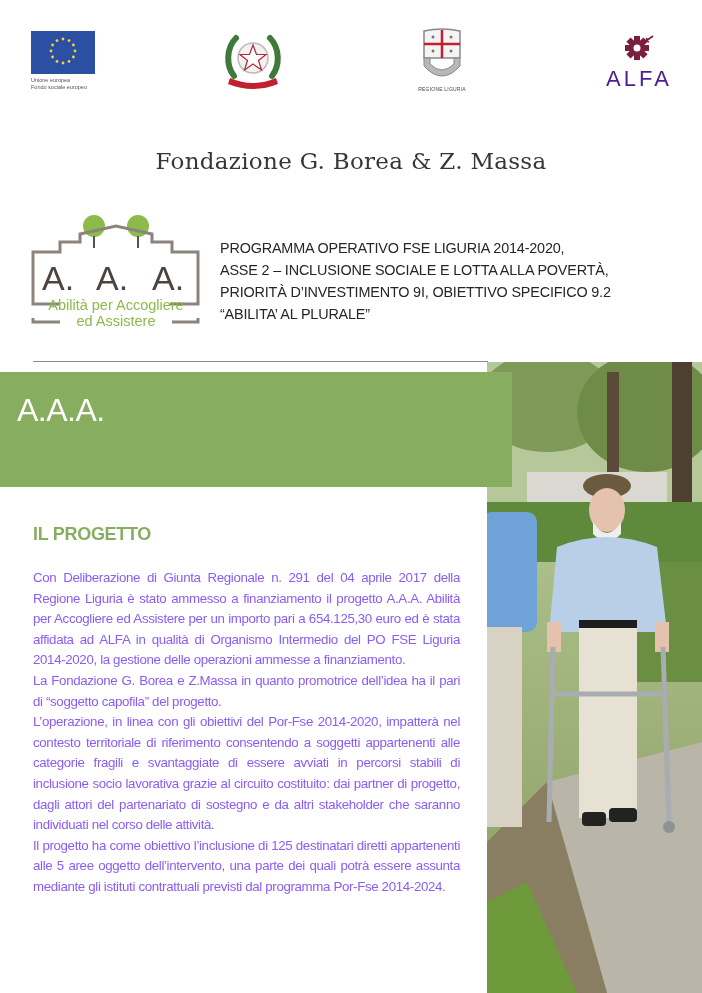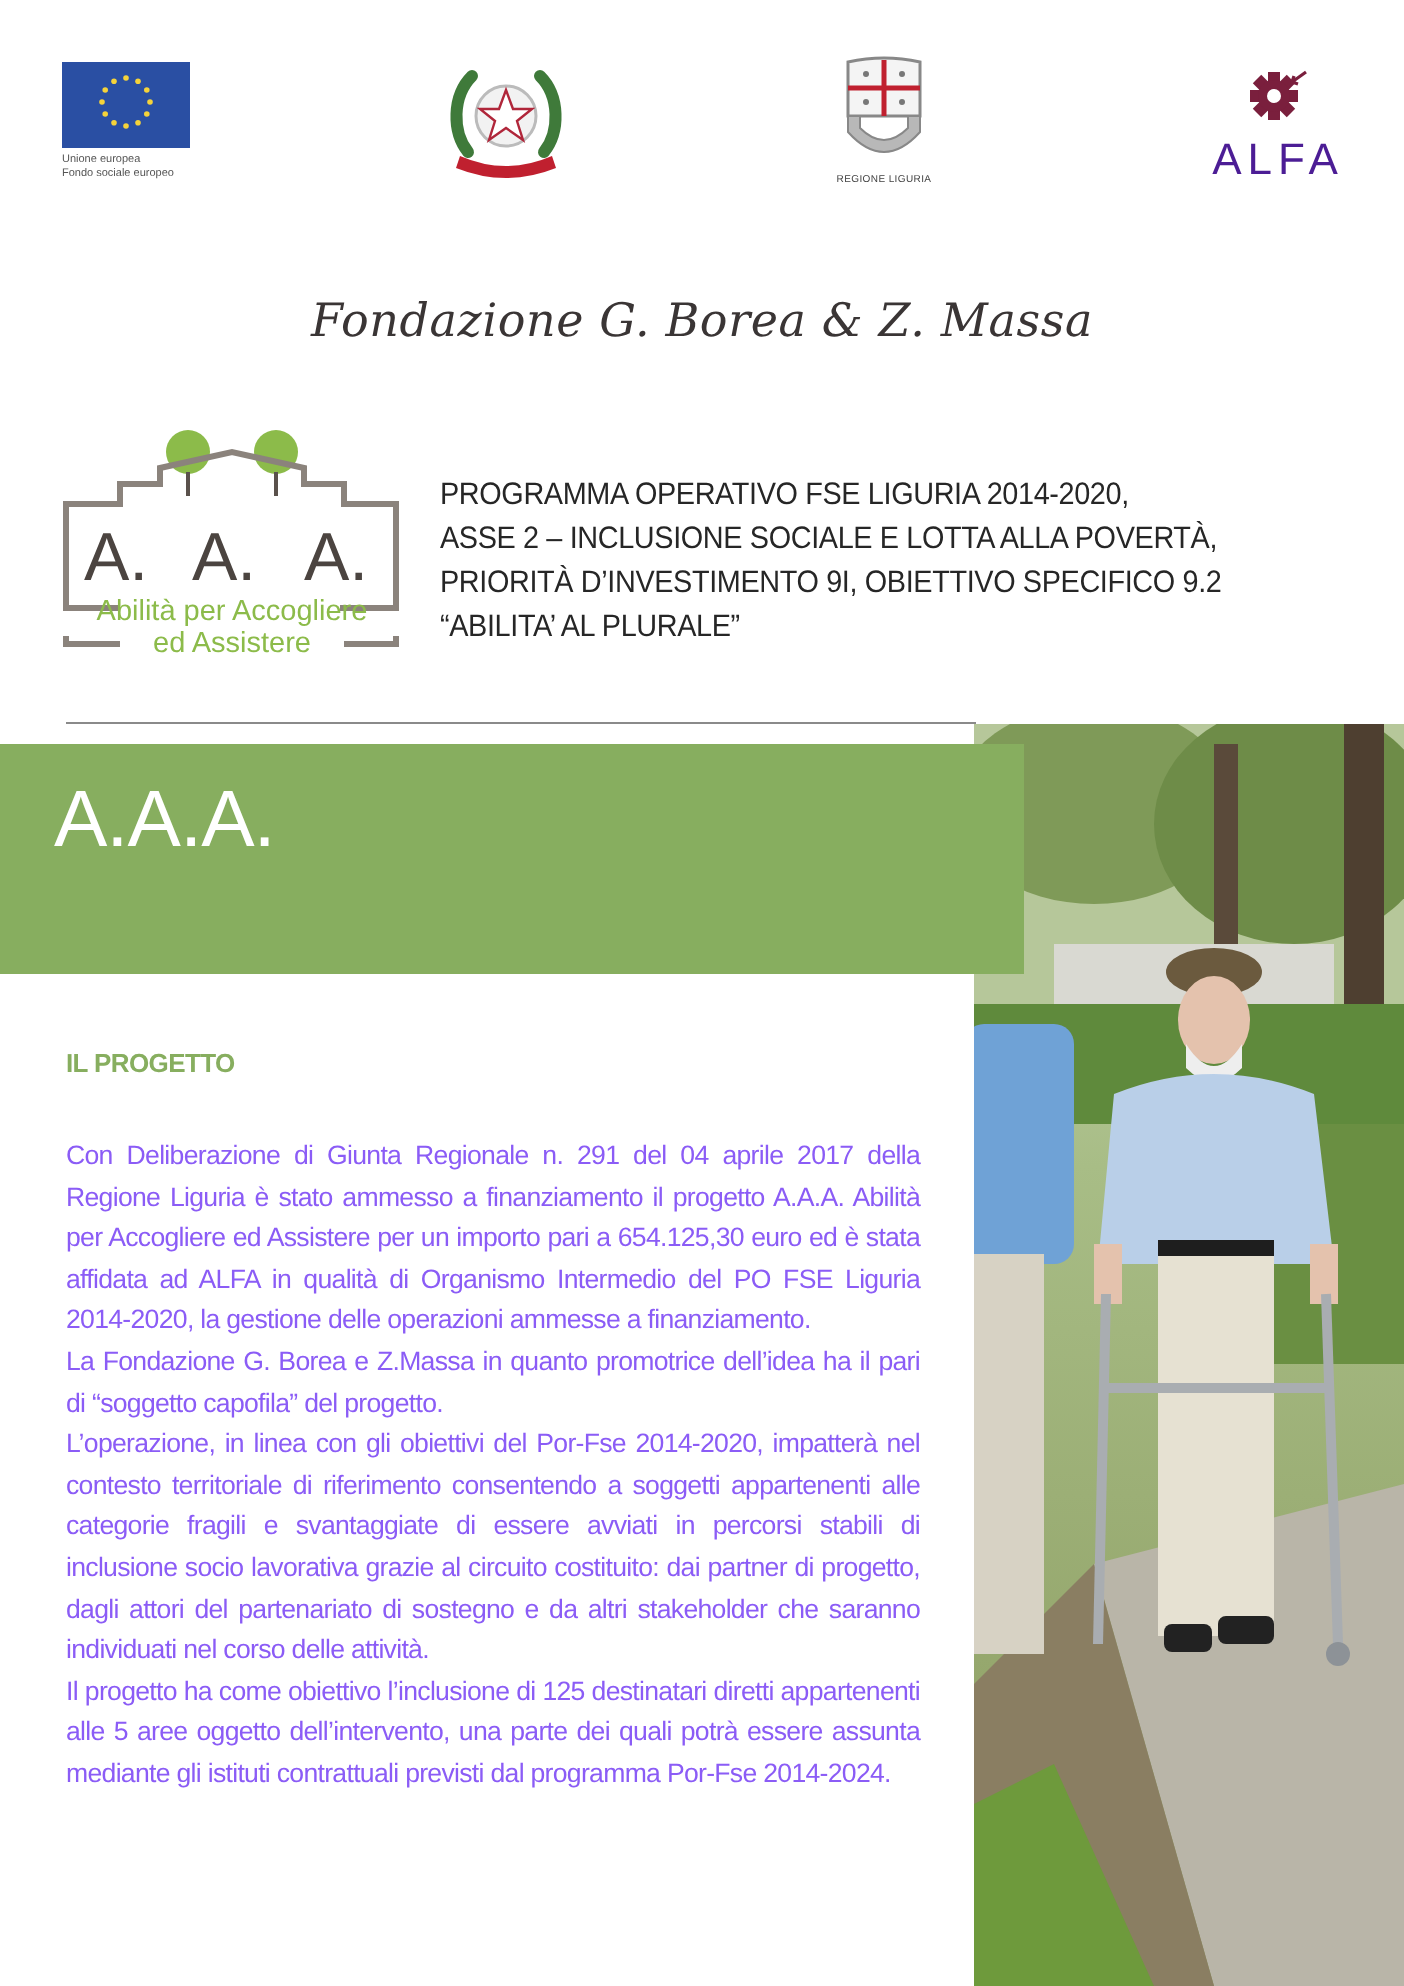--- a/index.html
+++ b/index.html
@@ -10,37 +10,37 @@
   .eu-logo { left: 31px; top: 31px; width: 66px; }
   .eu-flag { width: 64px; height: 43px; background: #2a4fa3; position: relative; }
   .eu-caption { font-size: 5.5px; color: #555; line-height: 7px; margin-top: 3px; }
   .it-logo { left: 224px; top: 30px; width: 58px; height: 62px; }
   .lig-logo { left: 416px; top: 28px; width: 52px; height: 64px; text-align: center; }
   .lig-caption { font-size: 5px; color: #444; margin-top: 2px; letter-spacing: 0.2px; }
   .alfa-logo { left: 600px; top: 34px; width: 78px; text-align: center; }
   .alfa-text { font-size: 22px; letter-spacing: 3px; color: #4c1d95; font-weight: normal; line-height: 22px; margin-top: 2px; }
 
   
-  .foundation { left: 0; top: 148px; width: 702px; text-align: center; font-family: "DejaVu Serif", serif; font-style: italic; font-size: 23px; color: #3a3535; letter-spacing: 0.3px; }
+  .foundation { left: 0; top: 148px; width: 702px; text-align: center; font-family: "DejaVu Serif", serif; font-size: 23px; color: #3a3535; letter-spacing: 0.3px; }
 
   
   .proj-logo { left: 30px; top: 212px; width: 172px; height: 115px; }
   .proj-text { left: 220px; top: 237px; font-family: "Liberation Sans", sans-serif; font-size: 15.5px; line-height: 22px; color: #262626; letter-spacing: -0.2px; transform: scaleX(0.93); transform-origin: left top; white-space: nowrap; }
 
   .divider { left: 33px; top: 361px; width: 455px; height: 1px; background: #8a8a8a; }
 
   
   .photo { left: 487px; top: 362px; width: 215px; height: 631px; overflow: hidden; }
 
   
   .banner { left: 0; top: 372px; width: 512px; height: 115px; background: #87ae5f; color: #ffffff; }
-  .banner-title { position: absolute; left: 27px; top: 16px; font-size: 40px; line-height: 44px; letter-spacing: -0.5px; }
+  .banner-title { position: absolute; left: 17px; top: 16px; font-size: 32px; line-height: 44px; letter-spacing: -0.5px; }
   .banner-sub { position: absolute; left: 33px; top: 62px; font-size: 26px; line-height: 32px; letter-spacing: -0.3px; }
 
-  .section-title { left: 33px; top: 524px; font-size: 13px; font-weight: bold; color: #87ae5f; letter-spacing: -0.3px; }
+  .section-title { left: 33px; top: 524px; font-size: 18px; font-weight: bold; color: #87ae5f; letter-spacing: -0.3px; }
 
   .body-text { left: 33px; top: 568px; width: 427px; font-size: 13.3px; line-height: 20.6px; color: #8b5cf6; text-align: justify; letter-spacing: -0.35px; }
   .body-text p { margin: 0; }
 </style>
 </head>
 <body>
 
 <div class="abs eu-logo">
   <div class="eu-flag">
     <svg width="64" height="43" viewBox="0 0 64 43">

